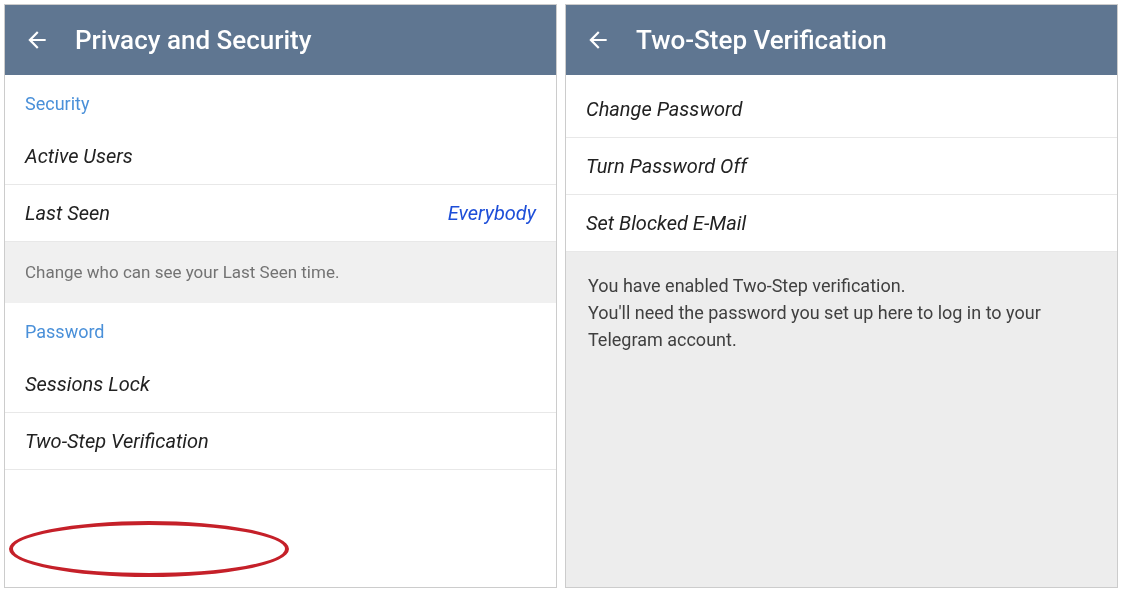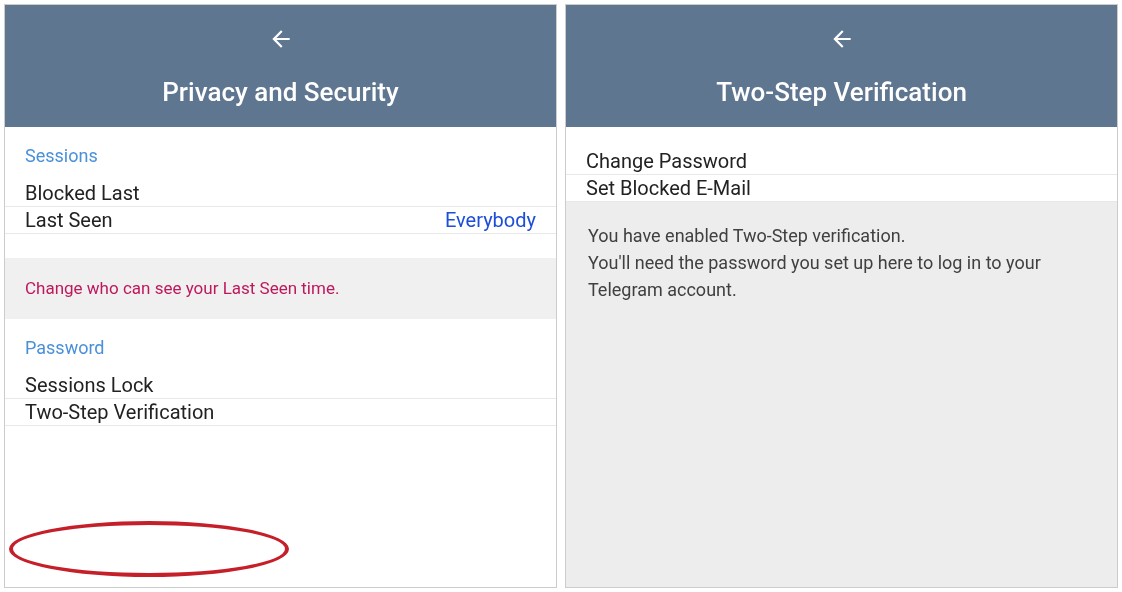--- a/index.html
+++ b/index.html
@@ -25,21 +25,20 @@
       position: relative;
       overflow: hidden;
     }
     .header {
       background: #5f7691;
       color: #fff;
       display: flex;
       align-items: center;
       padding: 20px 18px;
       gap: 24px;
-      flex-direction: column;
     }
     .back-arrow {
       width: 28px;
       height: 28px;
       display: flex;
       align-items: center;
       justify-content: center;
       cursor: pointer;
     }
     .back-arrow svg {
@@ -54,43 +53,43 @@
     .content {
       flex: 1;
       overflow: hidden;
     }
     .section-header {
       color: #4a90d9;
       font-size: 18px;
       padding: 18px 20px 14px 20px;
     }
     .list-item {
-      padding: 1px 20px;
+      padding: 16px 20px;
       font-size: 20px;
       color: #222;
       border-bottom: 1px solid #e8e8e8;
       display: flex;
       justify-content: space-between;
       align-items: center;
       cursor: pointer;
+      font-style: italic;
     }
     .list-item:first-of-type {
       border-top: none;
     }
     .item-value {
       color: #1d4ed8;
       font-size: 20px;
     }
     .description {
       background: #f0f0f0;
       padding: 18px 20px;
       font-size: 17px;
-      color: #be185d;
+      color: #737373;
       line-height: 1.45;
-      margin-top: 24px;
     }
     .description-large {
       background: #ededed;
       padding: 20px 22px;
       font-size: 18px;
       color: #404040;
       line-height: 1.5;
       flex: 1;
     }
     .highlight-oval {
@@ -108,23 +107,23 @@
 <div class="screen">
   <div class="header">
     <div class="back-arrow">
       <svg viewBox="0 0 24 24">
           <path d="M20 11H7.83l5.59-5.59L12 4l-8 8 8 8 1.41-1.41L7.83 13H20v-2z"></path>
         </svg>
     </div>
     <div class="header-title">Privacy and Security</div>
   </div>
   <div class="content">
-    <div class="section-header">Sessions</div>
+    <div class="section-header">Security</div>
     <div class="list-item">
-      <span>Blocked Last</span>
+      <span>Active Users</span>
     </div>
     <div class="list-item">
       <span>Last Seen</span>
       <span class="item-value">Everybody</span>
     </div>
     <div class="description">Change who can see your Last Seen time.</div>
     <div class="section-header">Password</div>
     <div class="list-item">
       <span>Sessions Lock</span>
     </div>
@@ -142,18 +141,21 @@
           <path d="M20 11H7.83l5.59-5.59L12 4l-8 8 8 8 1.41-1.41L7.83 13H20v-2z"></path>
         </svg>
     </div>
     <div class="header-title">Two-Step Verification</div>
   </div>
   <div class="content" style="display:flex; flex-direction:column;">
     <div class="list-item" style="padding-top:22px;">
       <span>Change Password</span>
     </div>
     <div class="list-item">
+      <span>Turn Password Off</span>
+    </div>
+    <div class="list-item">
       <span>Set Blocked E-Mail</span>
     </div>
     <div class="description-large" style="white-space:pre-line;">You have enabled Two-Step verification.
 You'll need the password you set up here to log in to your Telegram account.</div>
   </div>
 </div>
 
 </body></html>

